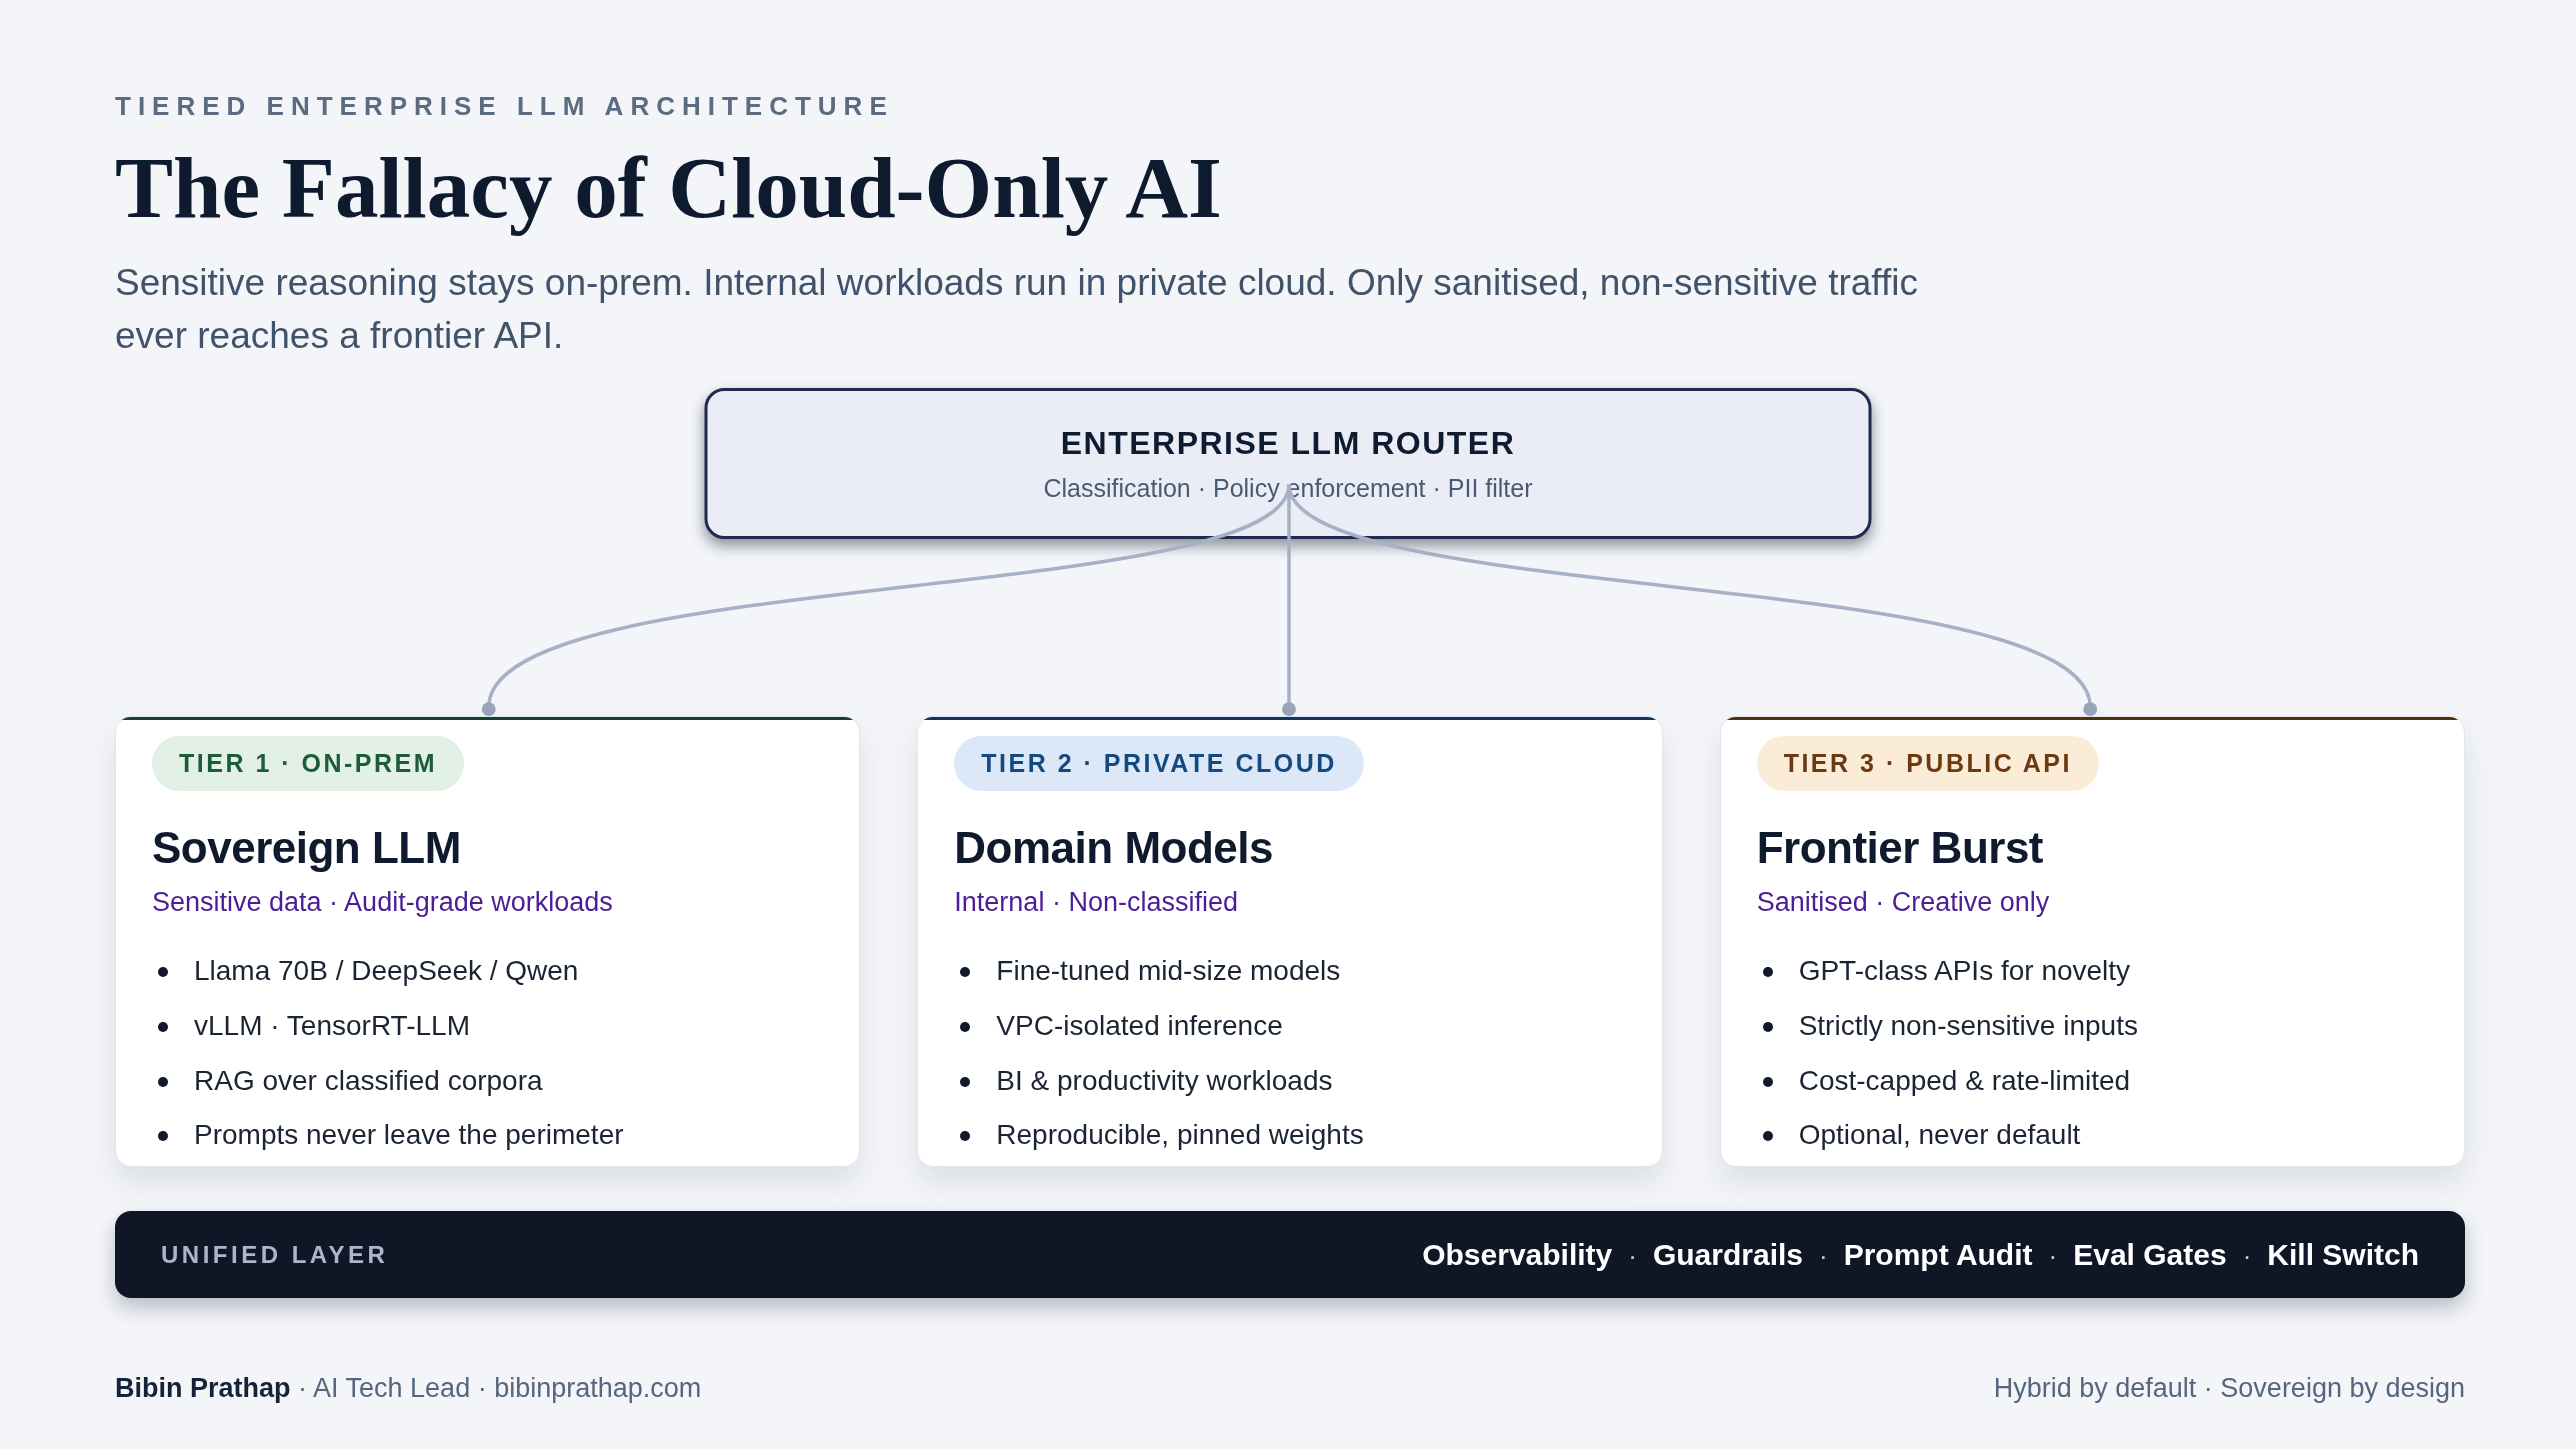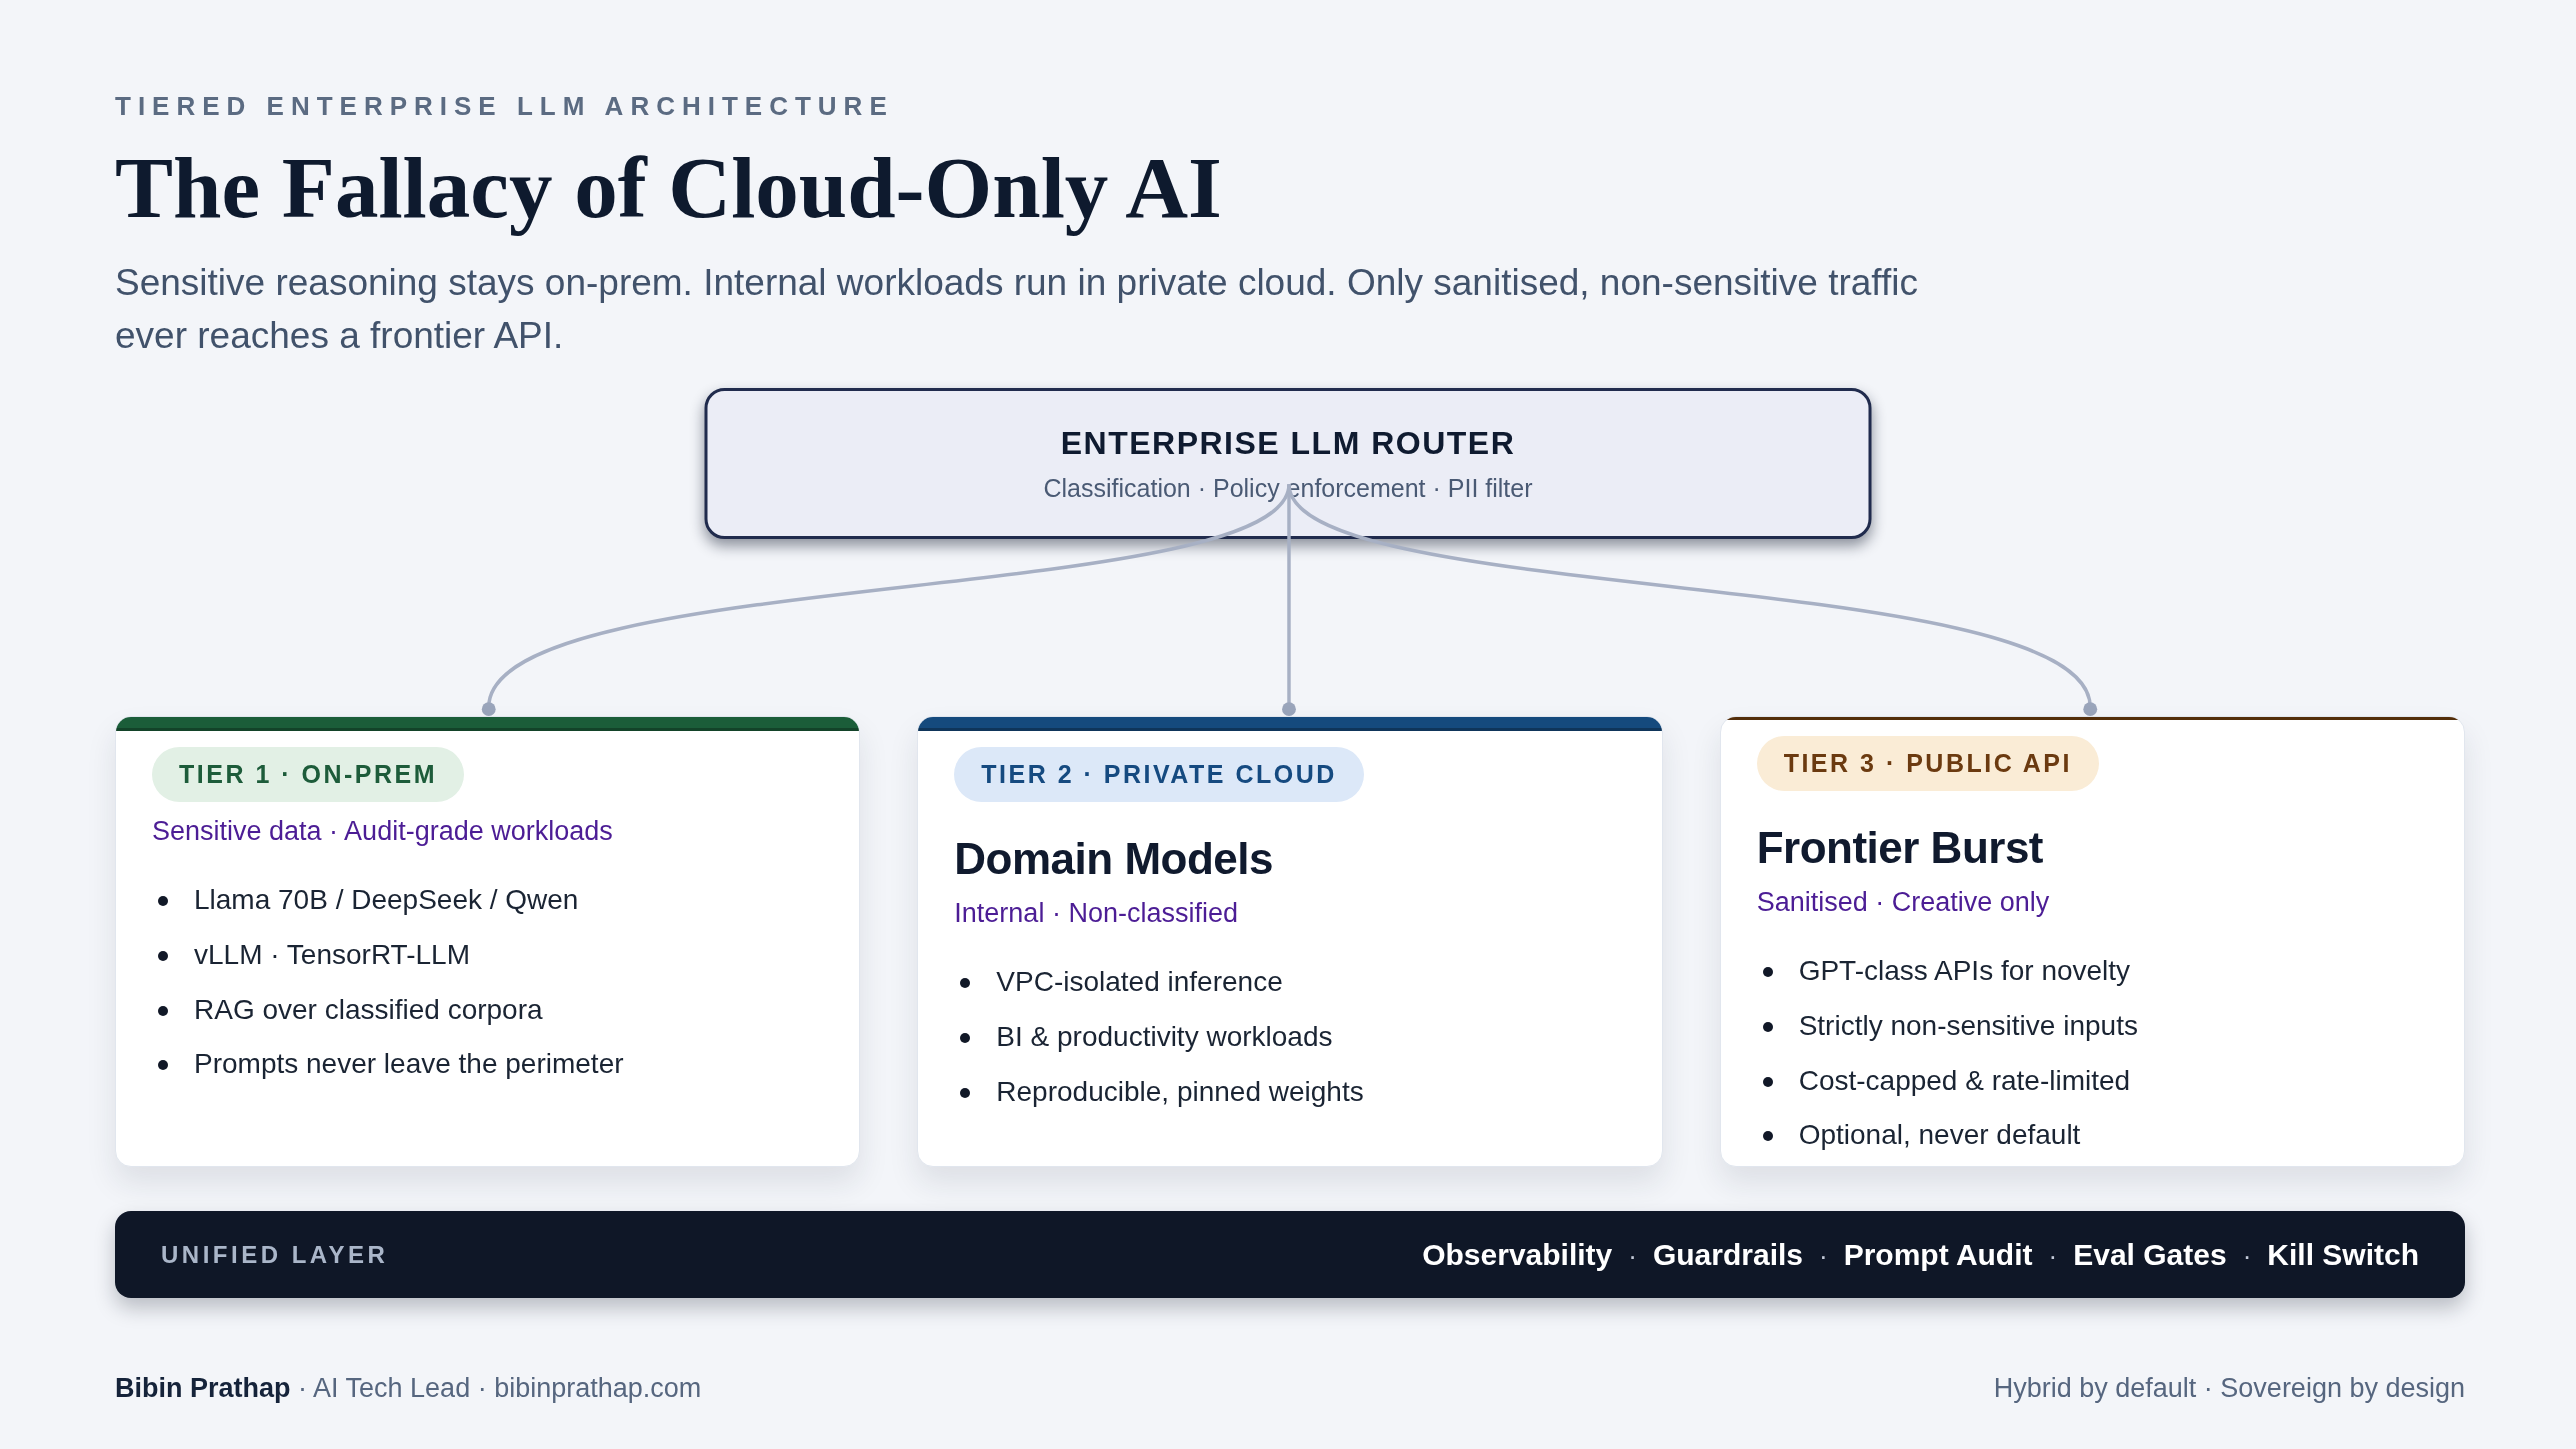--- a/index.html
+++ b/index.html
@@ -180,37 +180,39 @@
     <circle cx="1301" cy="716" r="7" fill="#9aa5bb"></circle>
     <circle cx="2110" cy="716" r="7" fill="#9aa5bb"></circle>
   </svg>
 
   <div class="cards">
 
     <div class="card" style="--accent: #1b5d39; --badge-bg: #e2f0e5; --badge-fg: #1d5c3a;">
       <div class="accent-bar"></div>
       <div class="card-body">
         <span class="badge">TIER 1 · ON-PREM</span>
+        <div class="card-title">Sovereign LLM</div>
         <div class="card-sub">Sensitive data · Audit-grade workloads</div>
         <ul class="card-bullets">
           <li>Llama 70B / DeepSeek / Qwen</li>
           <li>vLLM · TensorRT-LLM</li>
           <li>RAG over classified corpora</li>
           <li>Prompts never leave the perimeter</li>
         </ul>
       </div>
     </div>
 
     <div class="card" style="--accent: #154a7d; --badge-bg: #dce8f8; --badge-fg: #154a80;">
       <div class="accent-bar"></div>
       <div class="card-body">
         <span class="badge">TIER 2 · PRIVATE CLOUD</span>
         <div class="card-title">Domain Models</div>
         <div class="card-sub">Internal · Non-classified</div>
         <ul class="card-bullets">
+          <li>Fine-tuned mid-size models</li>
           <li>VPC-isolated inference</li>
           <li>BI &amp; productivity workloads</li>
           <li>Reproducible, pinned weights</li>
         </ul>
       </div>
     </div>
 
     <div class="card" style="--accent: #74400e; --badge-bg: #faecd6; --badge-fg: #6b3a10;">
       <div class="accent-bar"></div>
       <div class="card-body">

